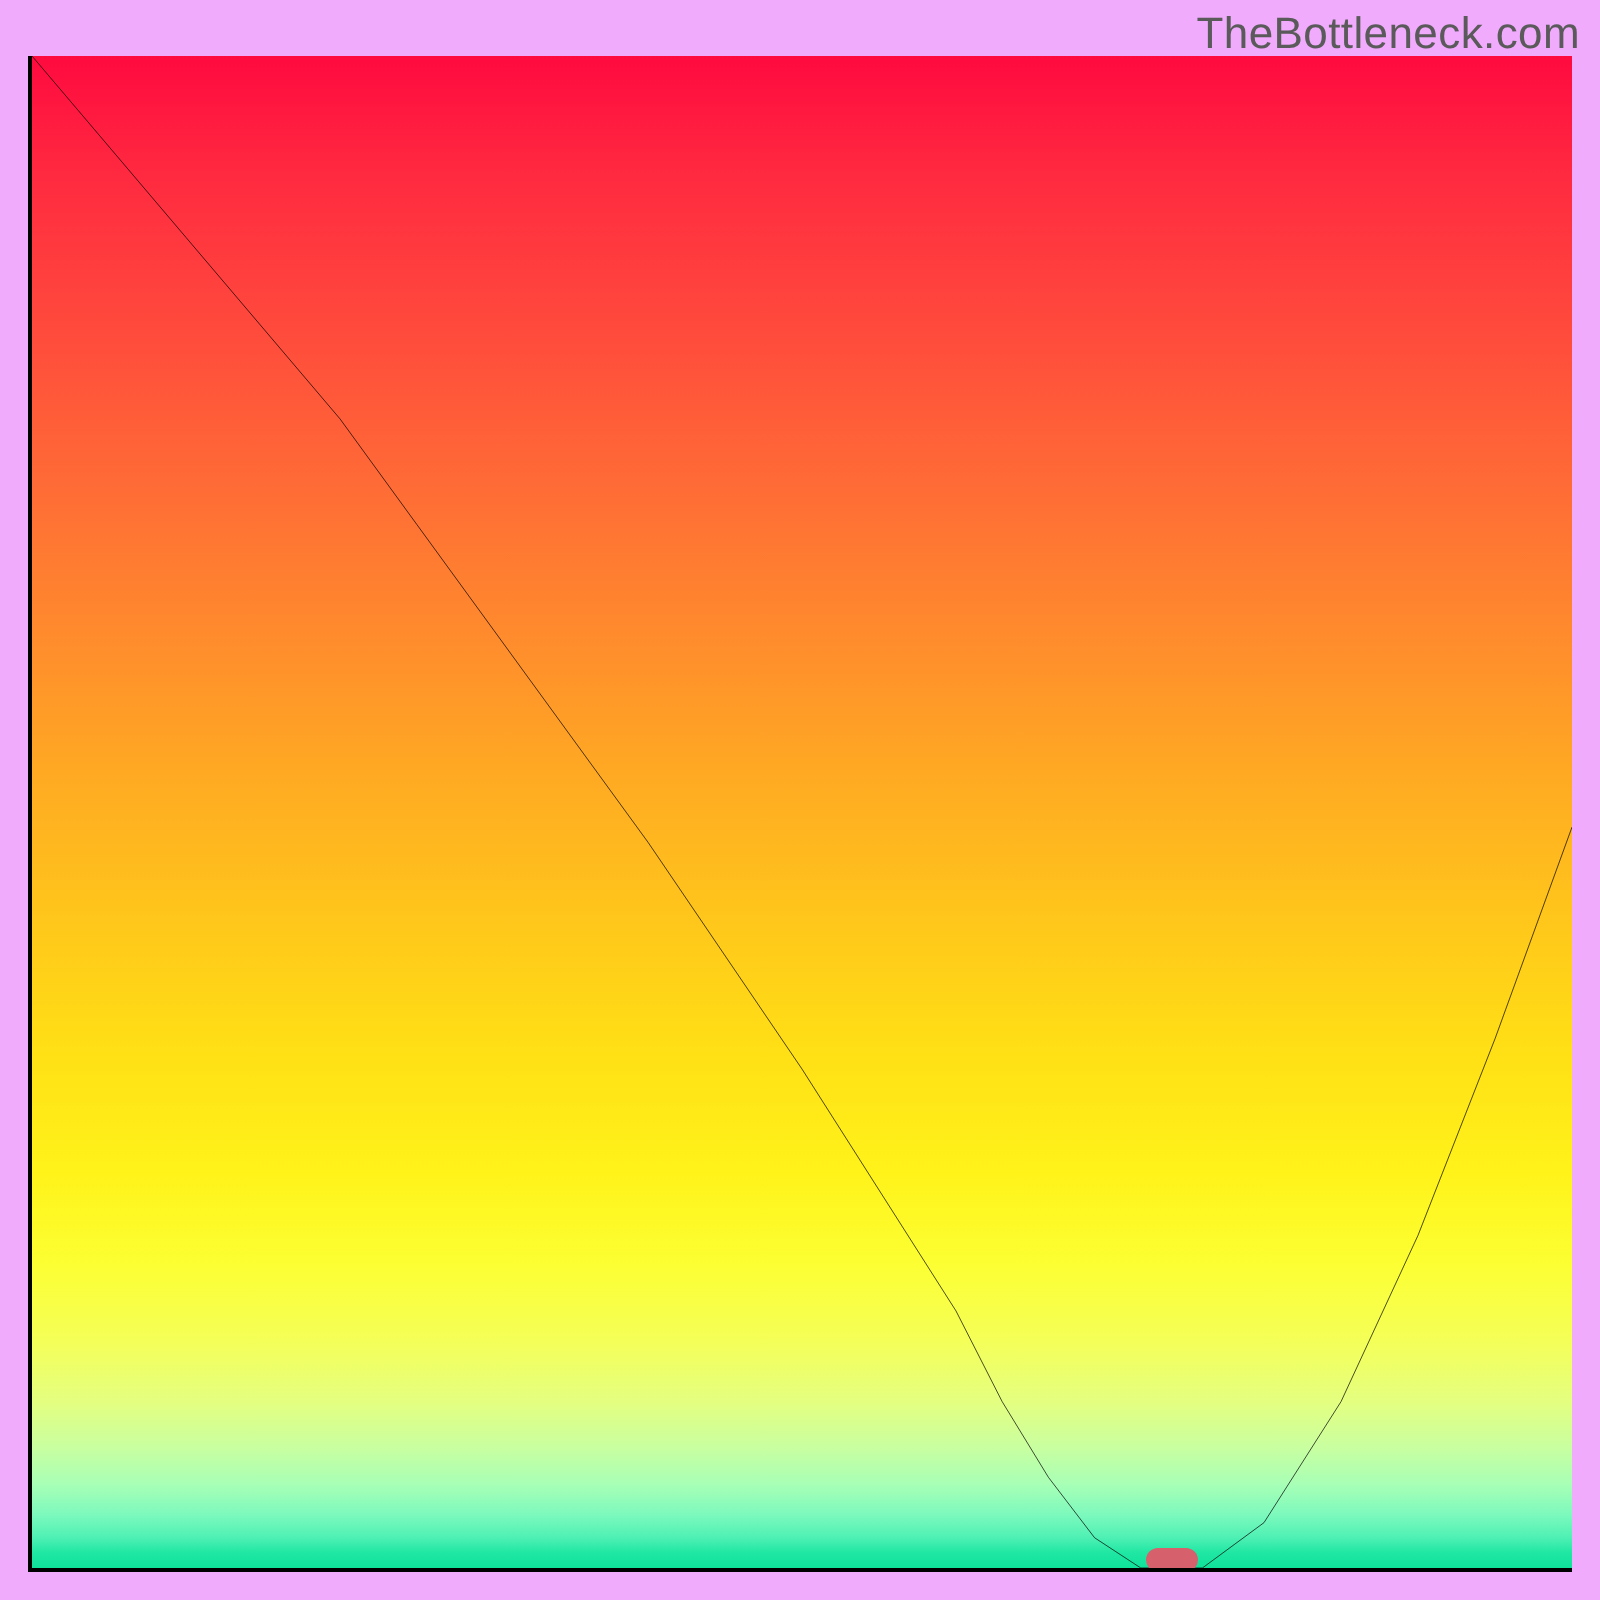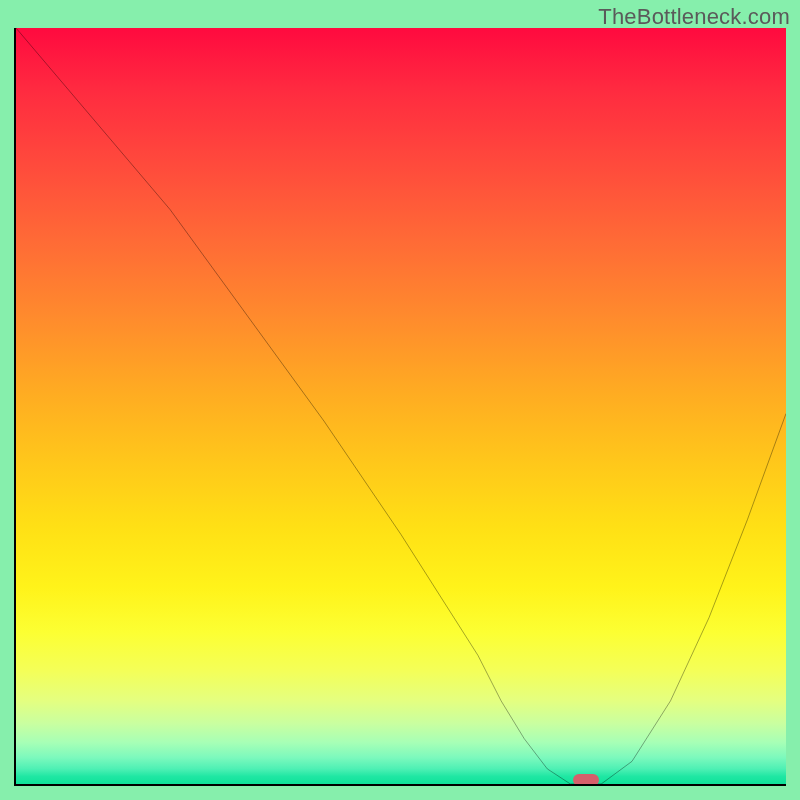--- a/index.html
+++ b/index.html
@@ -7,21 +7,21 @@
     padding: 0;
     width: 800px;
     height: 800px;
     overflow: hidden;
     font-family: Arial, Helvetica, sans-serif;
   }
   .chart-container {
     position: relative;
     width: 800px;
     height: 800px;
-    background: #86efac;
+    background: #f0abfc;
   }
   .watermark {
     position: absolute;
     top: 4px;
     right: 10px;
     color: #5a5a5a;
     font-size: 22px;
     font-weight: 500;
     letter-spacing: 0.2px;
     z-index: 5;

